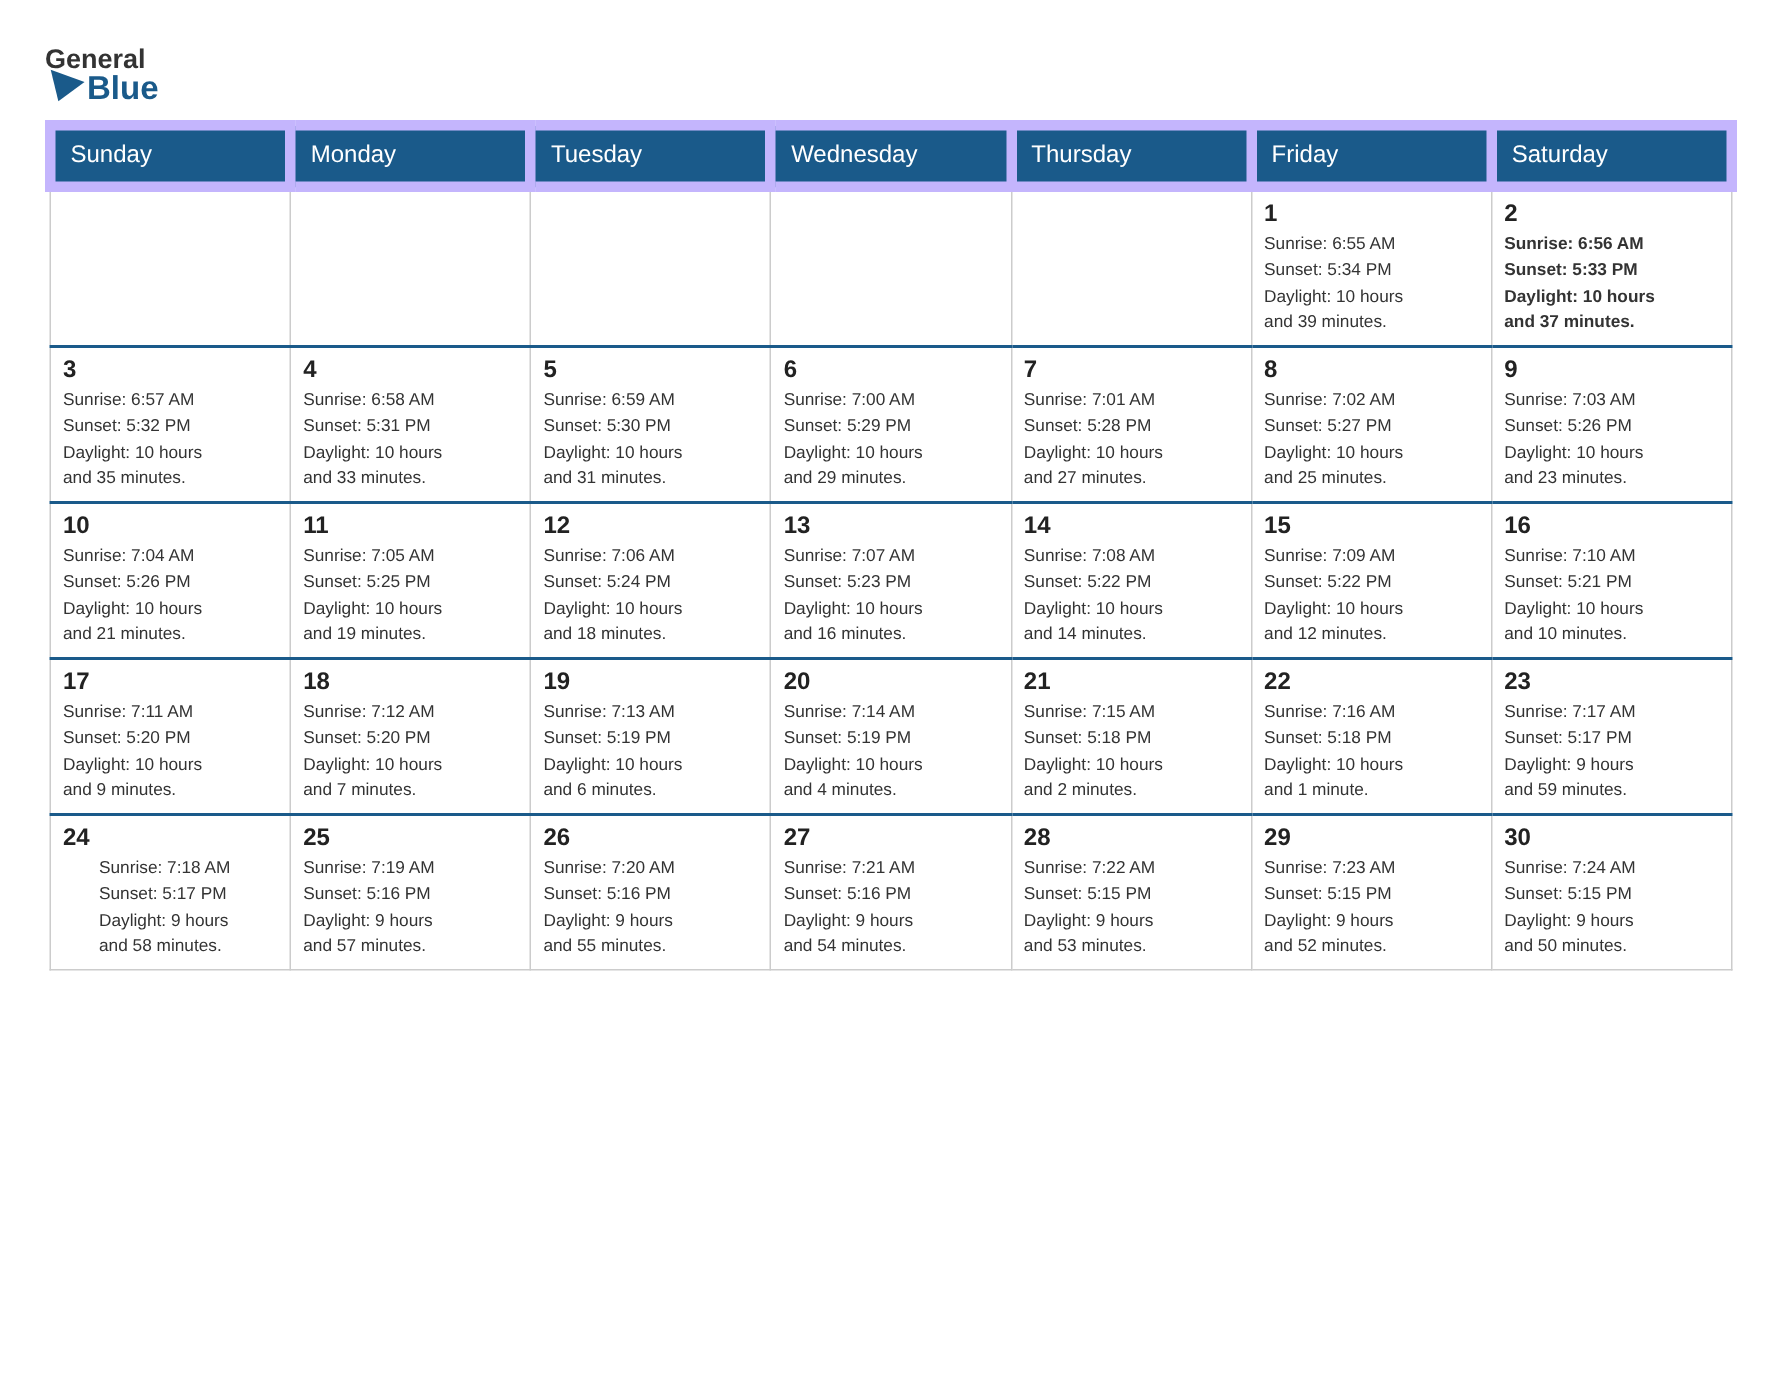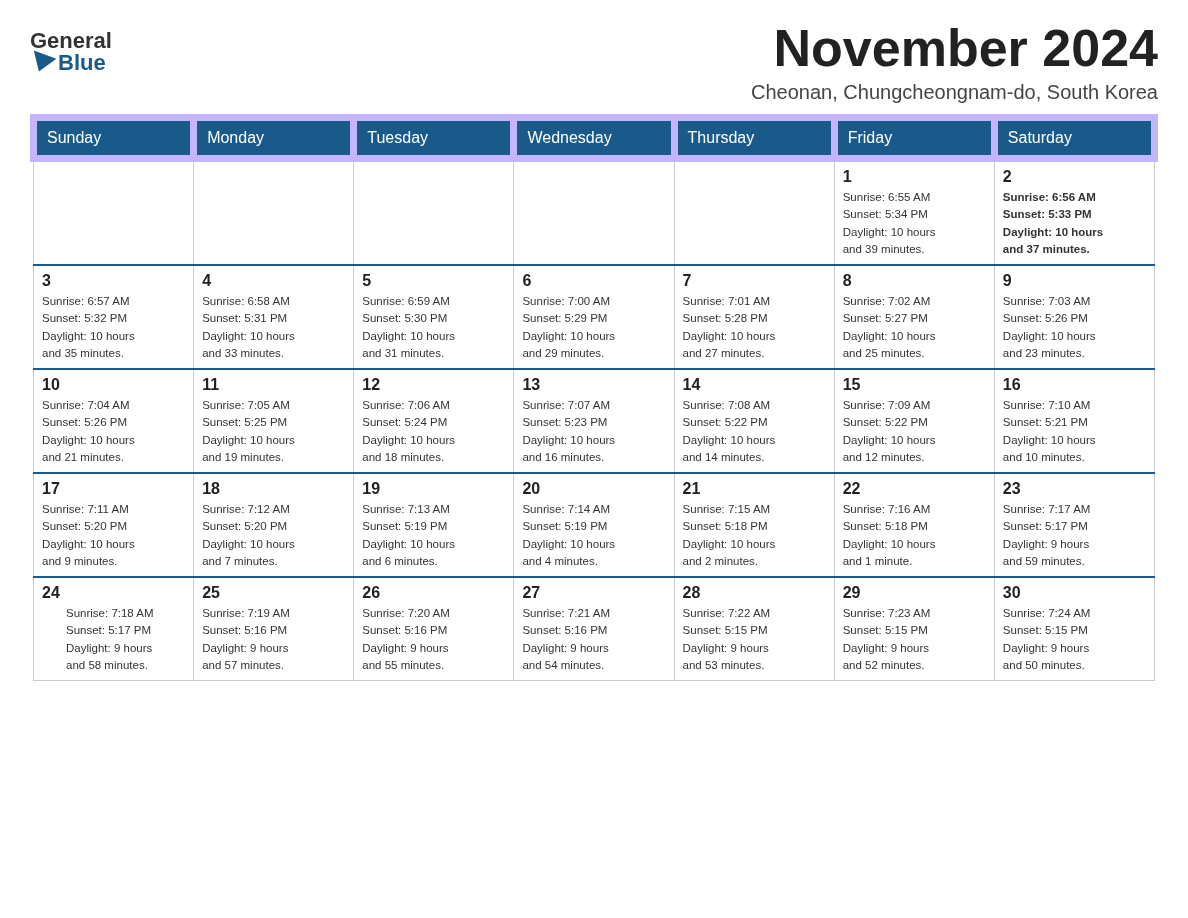--- a/index.html
+++ b/index.html
@@ -15,21 +15,21 @@
       align-items: flex-start;
       margin-bottom: 8px;
     }
     .logo {
       display: flex;
       flex-direction: column;
       align-items: flex-start;
       margin-top: 10px;
     }
     .logo-general {
-      font-size: 22px;
+      font-size: 18px;
       font-weight: bold;
       color: #333;
       line-height: 1;
     }
     .logo-blue-row {
       display: flex;
       align-items: center;
     }
     .logo-triangle {
       width: 0;
@@ -104,24 +104,20 @@
 </head>
 <body>
 
 <div class="header-row">
   <div class="logo">
     <span class="logo-general">General</span>
     <div class="logo-blue-row">
       <div class="logo-triangle"></div>
       <span class="logo-blue">Blue</span>
     </div>
-  </div>
-  <div class="title-block">
-    <div class="month-title">November 2024</div>
-    <div class="location-subtitle">Cheonan, Chungcheongnam-do, South Korea</div>
   </div>
 </div>
 
 <table class="calendar-table">
   <thead>
     <tr>
     <th>Sunday</th>
         <th>Monday</th>
         <th>Tuesday</th>
         <th>Wednesday</th>

